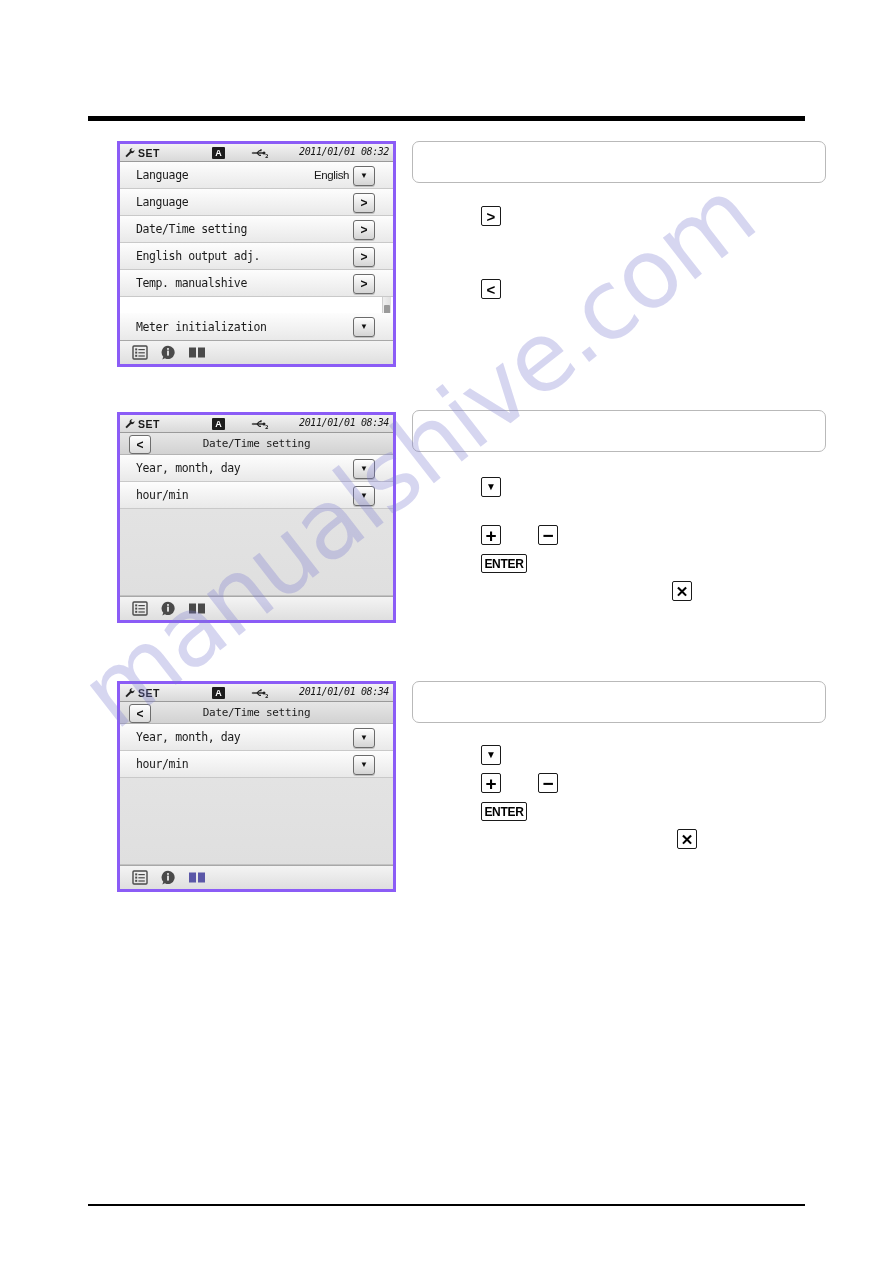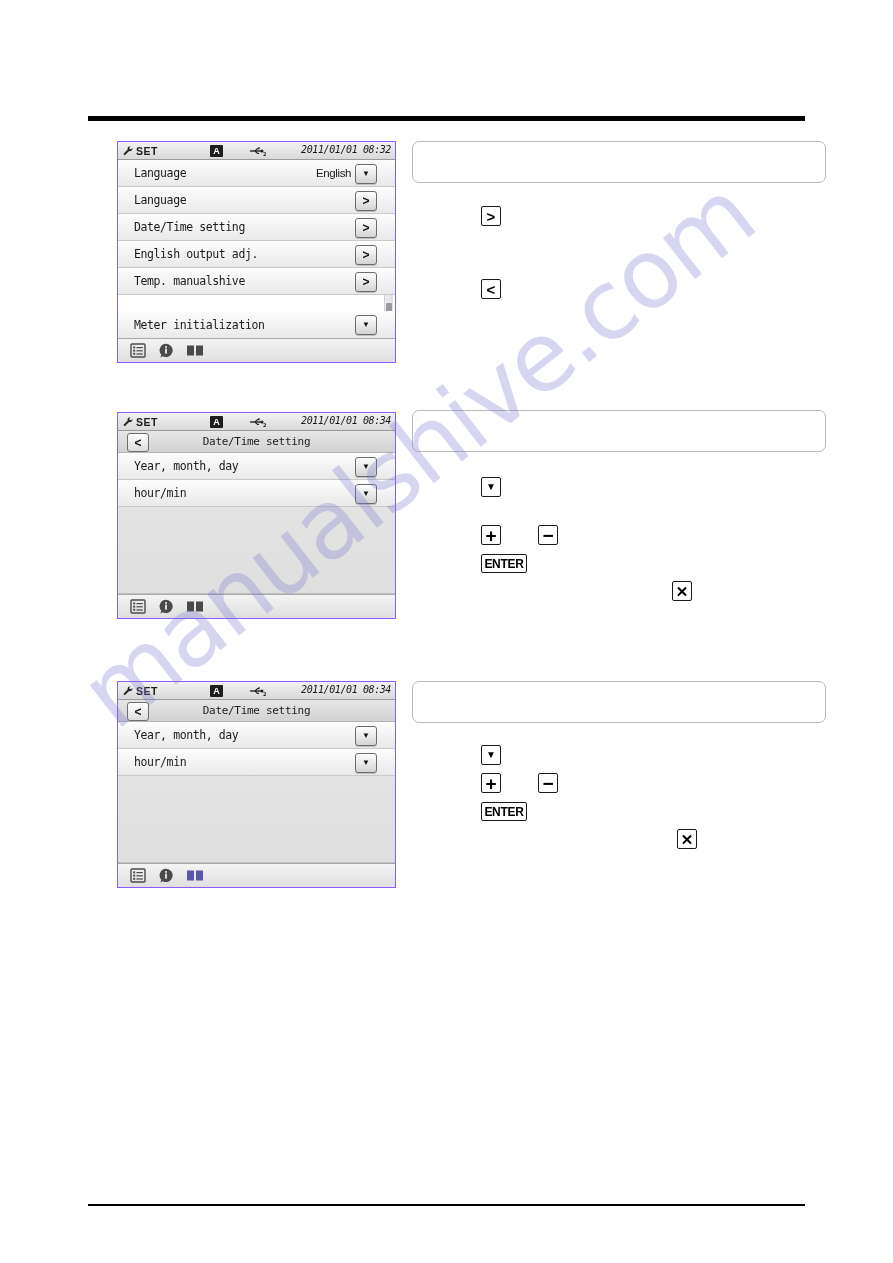--- a/index.html
+++ b/index.html
@@ -29,21 +29,21 @@
     font-family:"DejaVu Sans", sans-serif;
     font-size:96px;font-weight:400;letter-spacing:-2px;
     color:#7b7ad0;opacity:.30;
     transform:rotate(-38deg);transform-origin:0 50%;
     white-space:nowrap;
   }
 
   
   .lcd{
     position:absolute;left:117px;width:279px;
-    border:1px solid #8b5cf6;
+    border:3px solid #8b5cf6;
     background:#ffffff;
     box-sizing:border-box;
     z-index:10;
   }
   .lcd-status{
     height:18px;display:flex;align-items:center;
     background:linear-gradient(#f2f2f2,#d9d9d9);
     border-bottom:1px solid #9a9a9a;
     padding:0 4px;box-sizing:border-box;
     font-size:10px;font-weight:bold;color:#1a1a1a;

